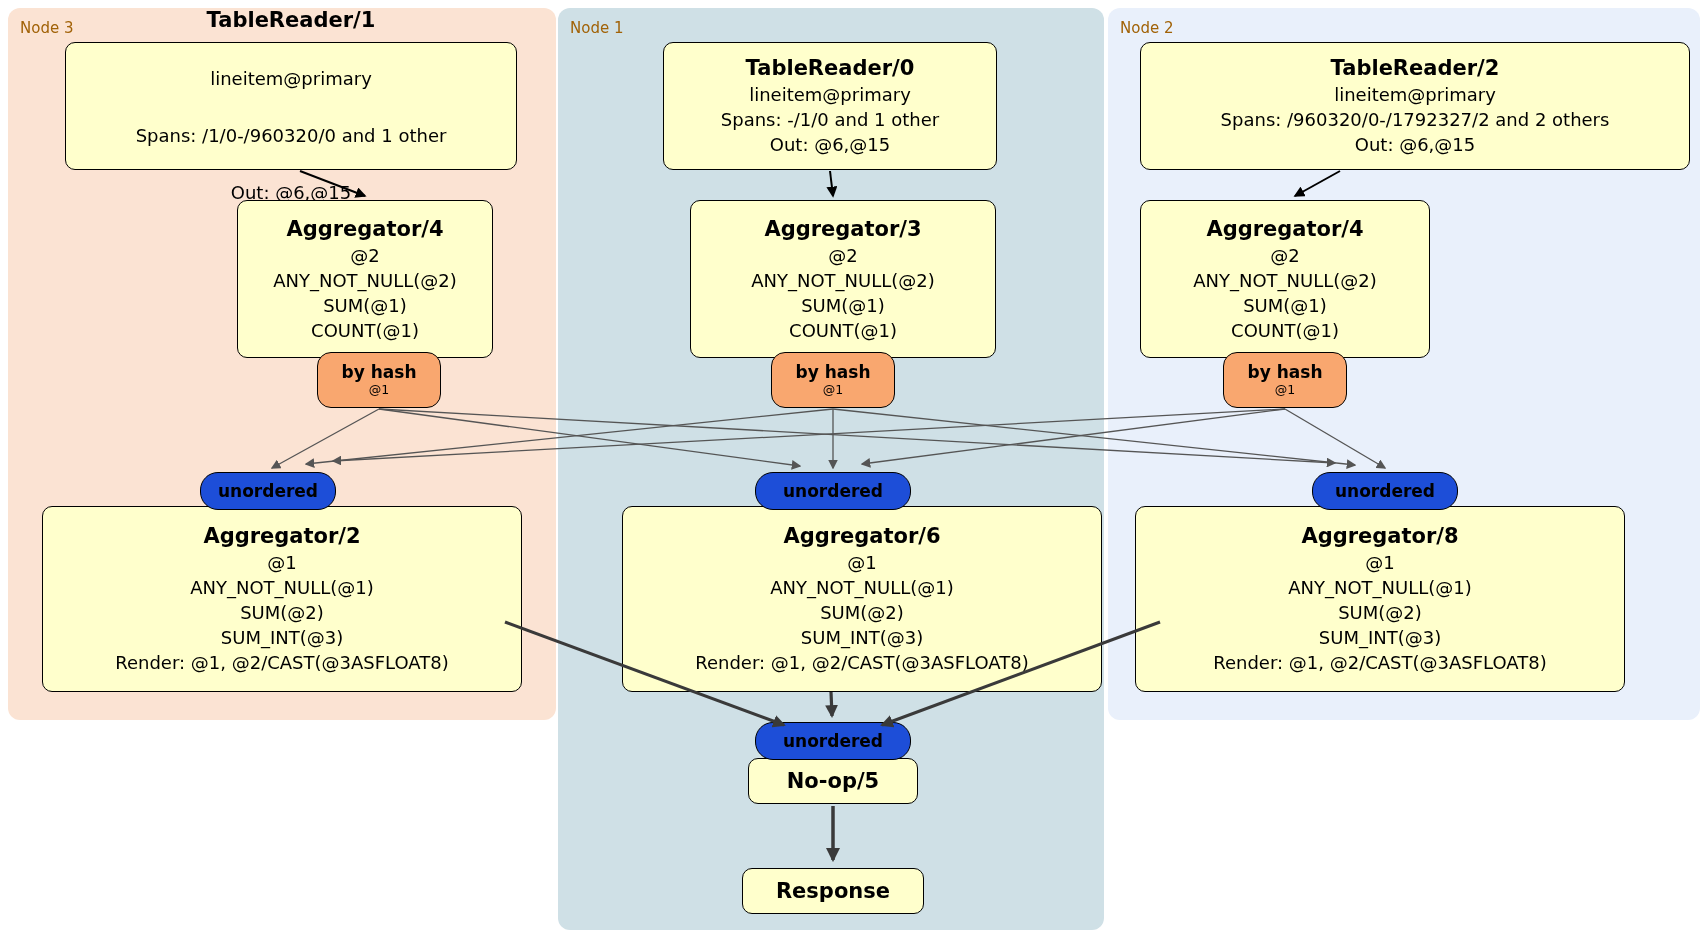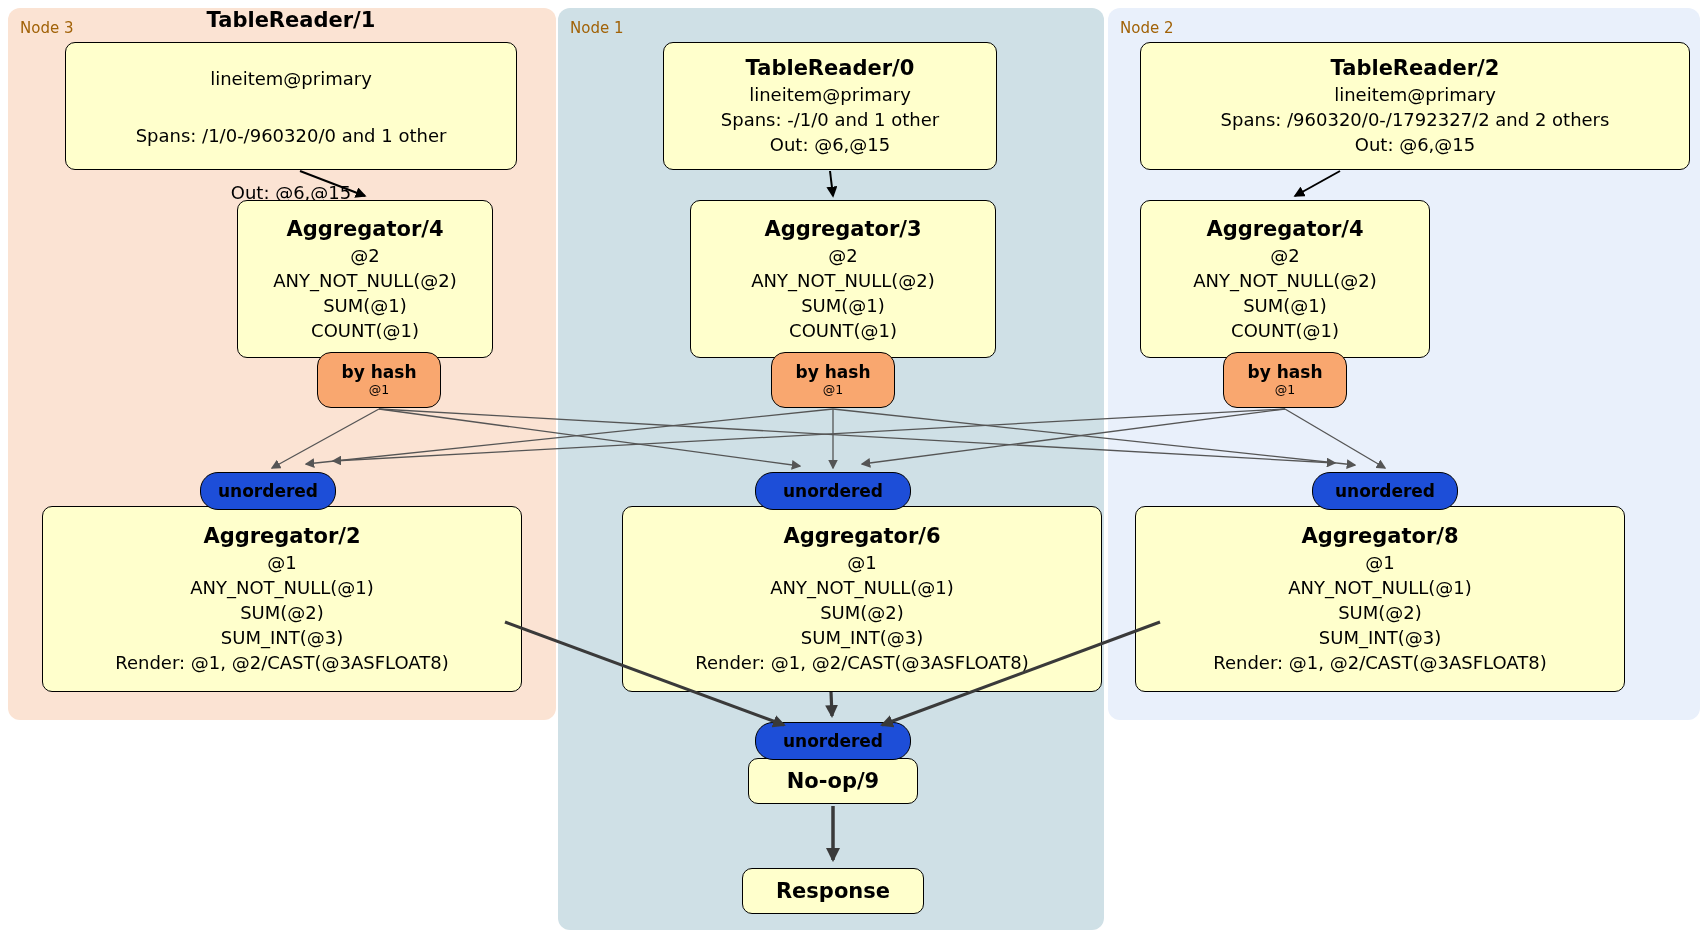--- a/index.html
+++ b/index.html
@@ -147,21 +147,21 @@
     <div class="pline">ANY_NOT_NULL(@1)</div>
     <div class="pline">SUM(@2)</div>
     <div class="pline">SUM_INT(@3)</div>
     <div class="pline">Render: @1, @2/CAST(@3ASFLOAT8)</div>
   </div>
 
   <div class="pill pill-sync p-syncF">
     <div class="pill-label">unordered</div>
   </div>
   <div class="pbox b-noop">
-    <div class="ptitle">No-op/9</div>
+    <div class="ptitle">No-op/5</div>
   </div>
   <div class="pbox b-resp">
     <div class="ptitle">Response</div>
   </div>
 
   <svg class="edges" viewBox="0 0 1708 940">
     <defs>
       <marker id="arr-black" viewBox="0 0 10 10" refX="8.5" refY="5" markerWidth="5.5" markerHeight="5.5" orient="auto-start-reverse">
         <path d="M0,0 L10,5 L0,10 z" fill="#000"></path>
       </marker>

